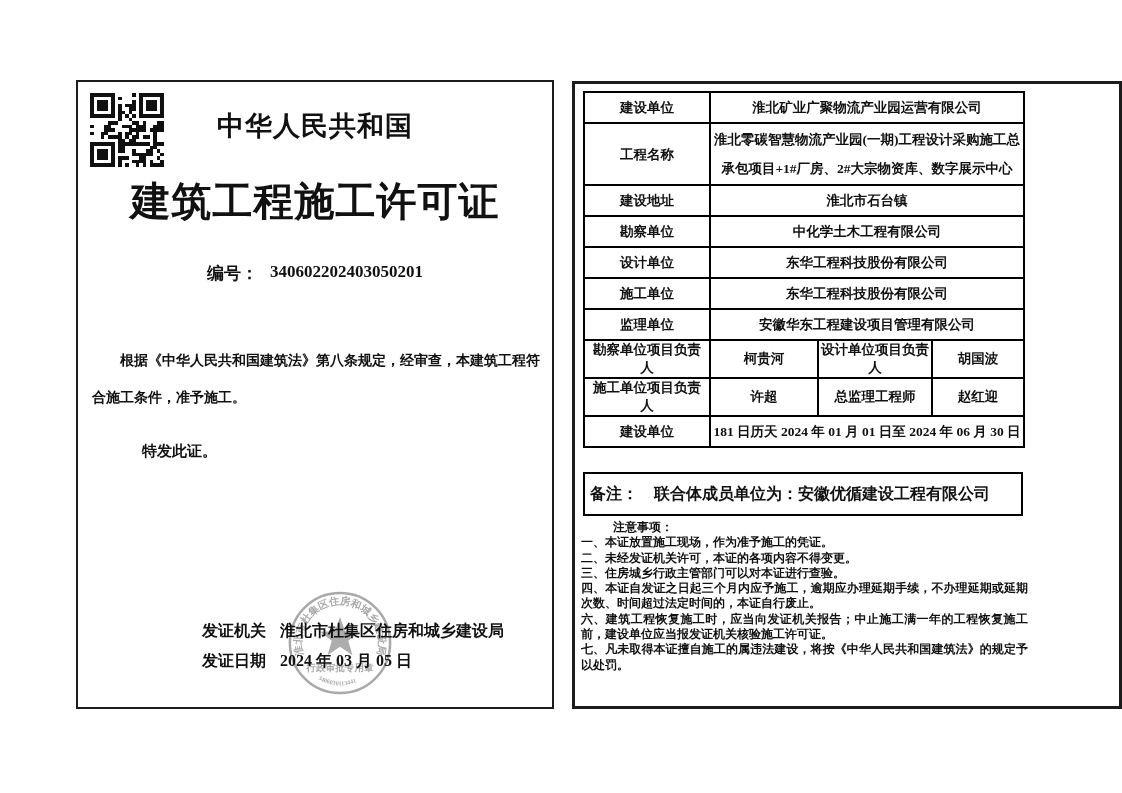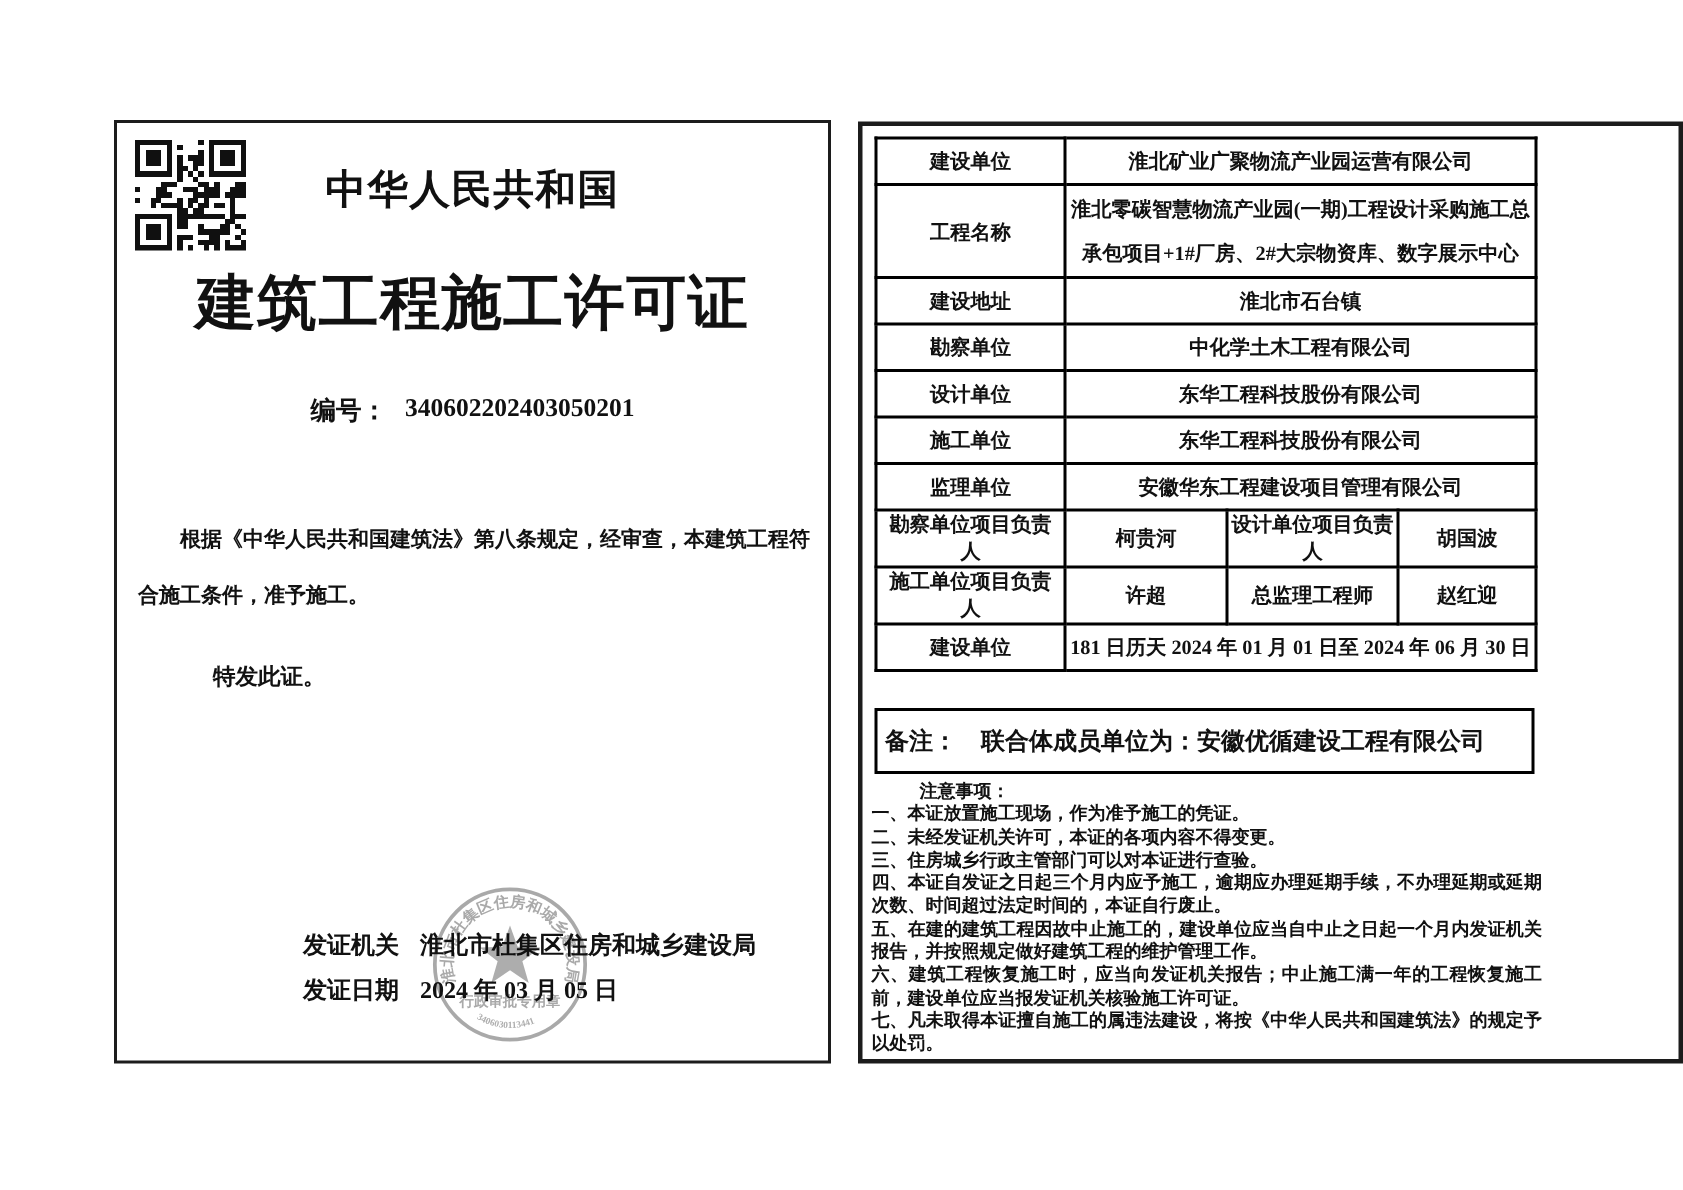--- a/index.html
+++ b/index.html
@@ -381,17 +381,16 @@
     <span>备注：</span>
     <span>联合体成员单位为：安徽优循建设工程有限公司</span>
   </div>
 
   <div class="notes">
     <div class="notes-title">注意事项：</div>
     <div>一、本证放置施工现场，作为准予施工的凭证。</div>
     <div>二、未经发证机关许可，本证的各项内容不得变更。</div>
     <div>三、住房城乡行政主管部门可以对本证进行查验。</div>
     <div>四、本证自发证之日起三个月内应予施工，逾期应办理延期手续，不办理延期或延期次数、时间超过法定时间的，本证自行废止。</div>
-    <div>五、在建的建筑工程因故中止施工的，建设单位应当自中止之日起一个月内发证机关报告，并按照规定做好建筑工程的维护管理工作。</div>
     <div>六、建筑工程恢复施工时，应当向发证机关报告；中止施工满一年的工程恢复施工前，建设单位应当报发证机关核验施工许可证。</div>
     <div>七、凡未取得本证擅自施工的属违法建设，将按《中华人民共和国建筑法》的规定予以处罚。</div>
   </div>
 </div>
 
 </body></html>

